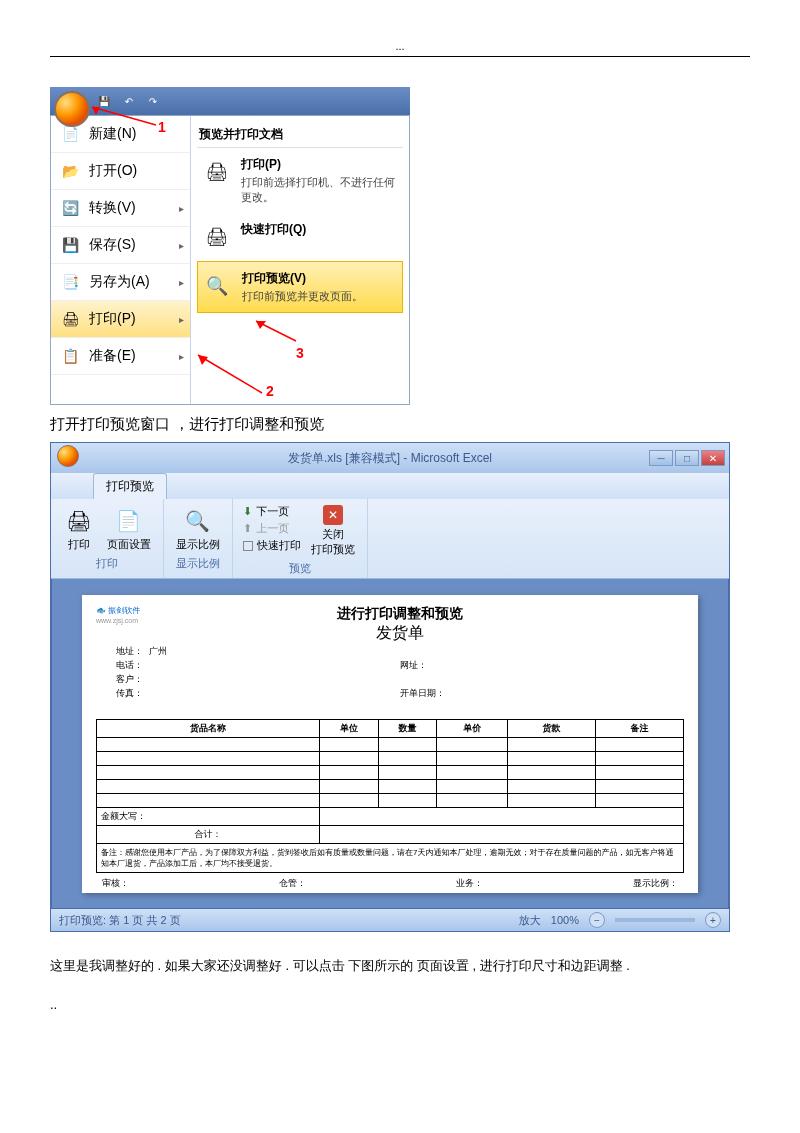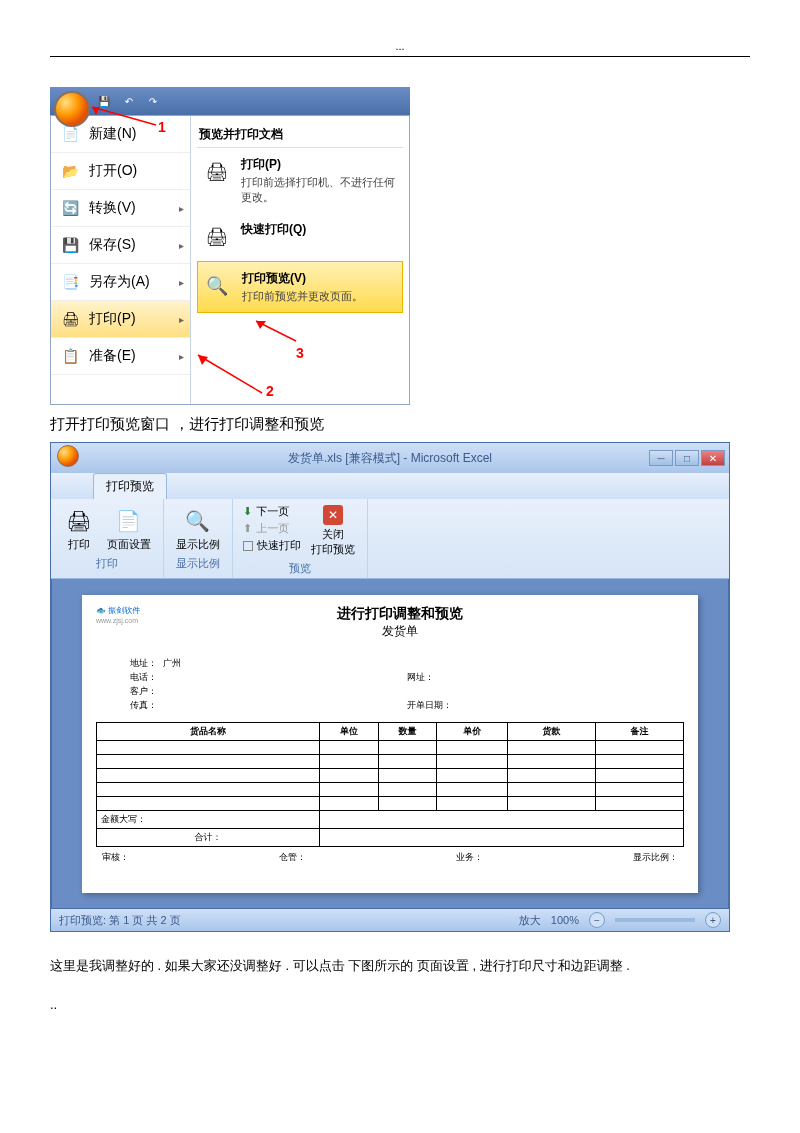--- a/index.html
+++ b/index.html
@@ -38,24 +38,24 @@
   .ribbon-btns { display: flex; gap: 4px; align-items: flex-start; }
   .ribbon-btn { display: flex; flex-direction: column; align-items: center; padding: 2px 4px; font-size: 11px; cursor: pointer; }
   .ribbon-btn-icon { width: 32px; height: 32px; display: flex; align-items: center; justify-content: center; font-size: 20px; }
   .ribbon-group-label { font-size: 11px; color: #4a6fa8; margin-top: 2px; text-align: center; }
   .small-row { display: flex; align-items: center; font-size: 11px; padding: 1px 2px; gap: 4px; }
   .close-x { background: #d14836; color: #fff; width: 20px; height: 20px; display: flex; align-items: center; justify-content: center; border-radius: 3px; font-size: 12px; margin: 0 auto 2px; }
   .preview-area { background: #6a8dc5; padding: 16px 30px; height: 330px; border: 1px solid #4a6fa8; border-top: none; overflow: hidden; }
   .paper { background: #fff; width: 100%; height: 298px; padding: 10px 14px; box-shadow: 2px 2px 6px rgba(0,0,0,0.3); font-size: 9px; }
   .paper-logo { display: inline-block; font-size: 8px; color: #0066cc; }
   .paper-title { text-align: center; font-size: 14px; font-weight: bold; }
-  .paper-subtitle { text-align: center; font-size: 12px; margin-bottom: 16px; }
-  .info-row { display: flex; font-size: 9px; margin: 1px 0 1px 34px; }
+  .paper-subtitle { text-align: center; font-size: 16px; margin-bottom: 0; }
+  .info-row { display: flex; font-size: 9px; margin: 1px 0 1px 20px; }
   .info-item { display: flex; gap: 6px; }
-  .paper-table { width: 100%; border-collapse: collapse; margin-top: 10px; }
+  .paper-table { width: 100%; border-collapse: collapse; margin-top: 19px; }
   .paper-table td, .paper-table th { border: 1px solid #000; font-size: 9px; padding: 2px 4px; height: 14px; text-align: center; }
   .paper-note { border: 1px solid #000; border-top: none; padding: 3px 4px; font-size: 8px; }
   .sig-row { display: flex; justify-content: space-between; padding: 4px 6px; font-size: 9px; }
   .statusbar { background: linear-gradient(#cfe0f7, #aac6eb); height: 22px; display: flex; align-items: center; justify-content: space-between; padding: 0 8px; font-size: 11px; color: #3a5a8a; }
   .zoom-ctrl { display: flex; align-items: center; gap: 10px; }
   .zoom-btn { width: 16px; height: 16px; border: 1px solid #7a9ac5; border-radius: 50%; display: flex; align-items: center; justify-content: center; background: #d0e0f5; font-size: 10px; }
   .zoom-track { width: 80px; height: 4px; background: #9bb8dd; position: relative; }
   .para2 { font-size: 13px; margin: 24px 0 12px; line-height: 1.6; }
   .rel { position: relative; }
   .arrow-svg { position: absolute; pointer-events: none; }
@@ -310,20 +310,21 @@
         <tr>
               <td style="text-align:left">金额大写：</td>
               <td colspan="5"></td>
             </tr>
         <tr>
               <td style="text-align:center">合计：</td>
               <td colspan="5"></td>
             </tr>
       </tbody>
         </table>
+      <div class="paper-note"><span>备注：</span><span>感谢您使用本厂产品，为了保障双方利益，货到签收后如有质量或数量问题，请在7天内通知本厂处理，逾期无效；对于存在质量问题的产品，如无客户将通知本厂退货，产品添加工后，本厂均不接受退货。</span></div>
       <div class="sig-row">
         <span>审核：</span>
         <span>仓管：</span>
         <span>业务：</span>
         <span>显示比例：</span>
       </div>
     </div>
   </div>
   <div class="statusbar">
     <span>打印预览: 第 1 页 共 2 页</span>

